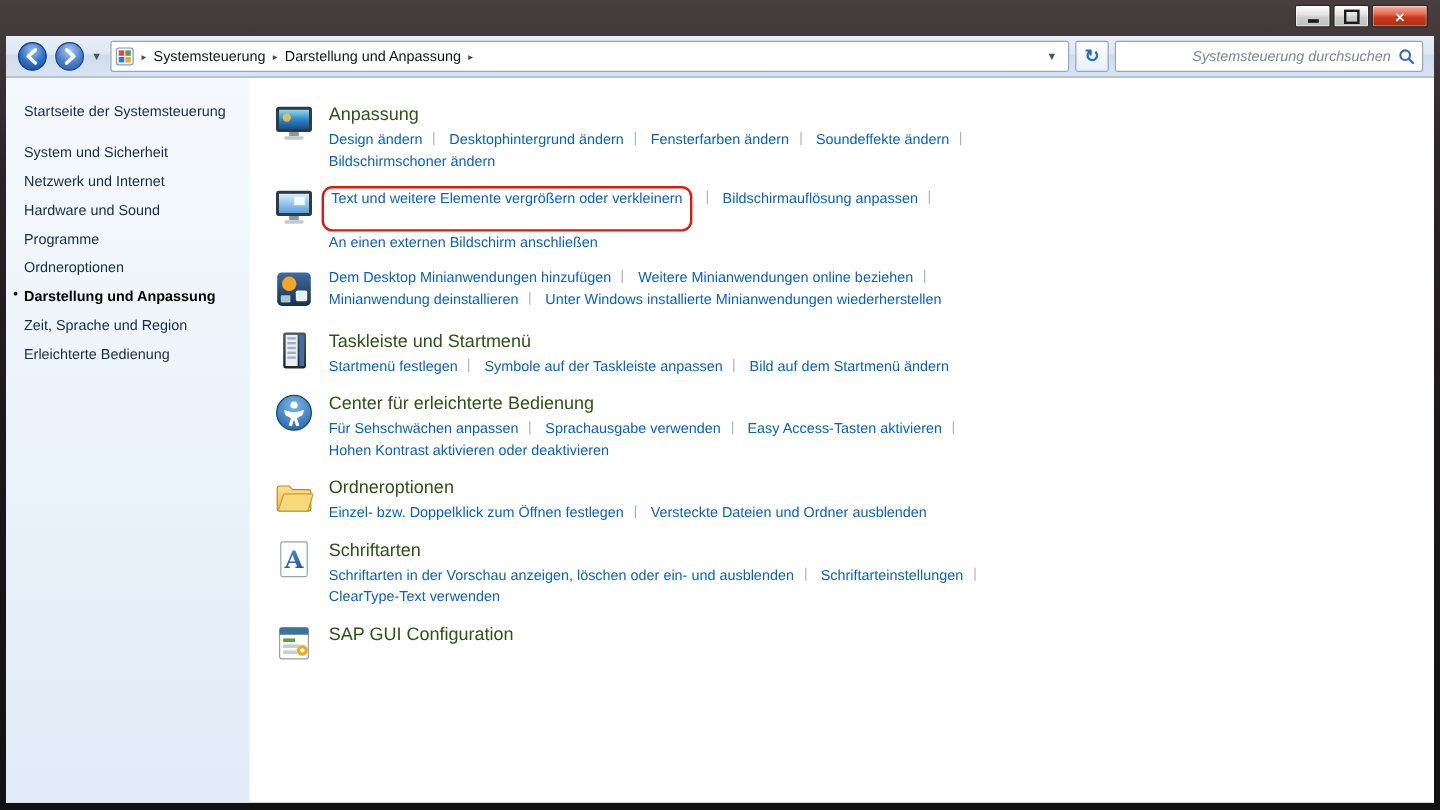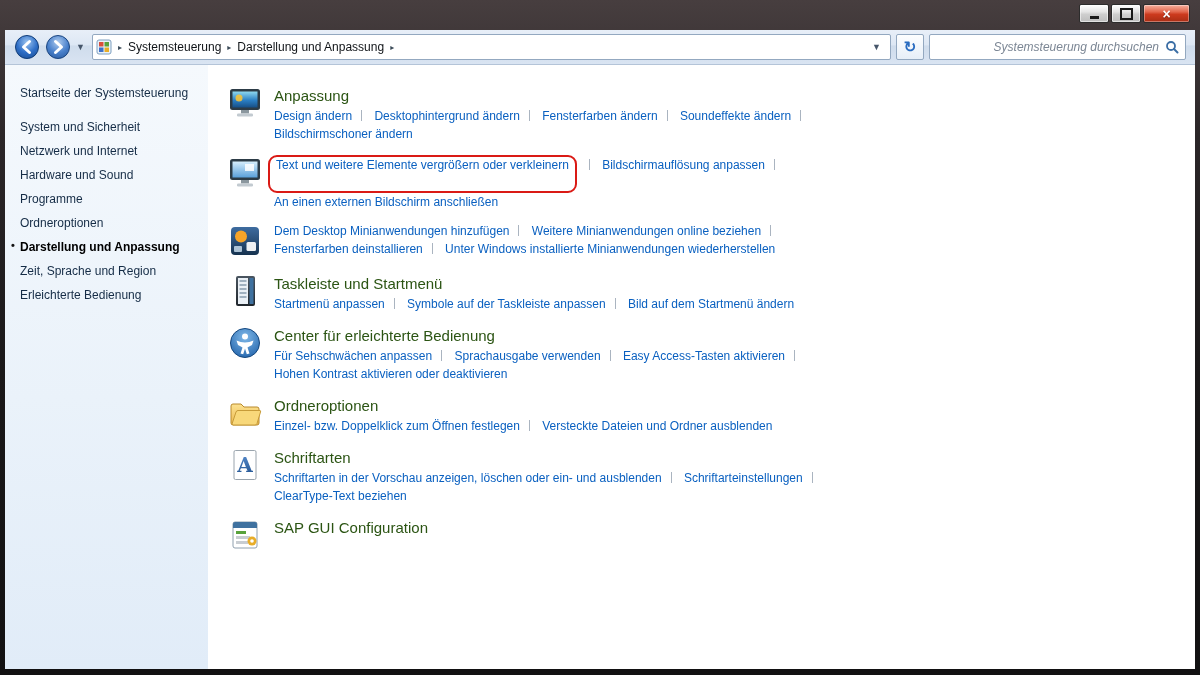--- a/index.html
+++ b/index.html
@@ -224,21 +224,21 @@
               <rect x="18.5" y="18" width="9.5" height="9" rx="1.5" fill="#ffffff" opacity="0.92"></rect>
               <rect x="6" y="22" width="8" height="6" rx="1" fill="#cfe3f2" opacity="0.8"></rect>
             </svg>
           </div>
           <div class="sec-body">
             <div class="link-row">
               <a class="tl">Dem Desktop Minianwendungen hinzufügen</a><span class="sep"></span>
               <a class="tl">Weitere Minianwendungen online beziehen</a><span class="sep"></span>
             </div>
             <div class="link-row">
-              <a class="tl">Fensterfarben deinstallieren</a><span class="sep"></span>
+              <a class="tl">Minianwendung deinstallieren</a><span class="sep"></span>
               <a class="tl">Unter Windows installierte Minianwendungen wiederherstellen</a>
             </div>
           </div>
         </div>
 
         <div class="section">
           <div class="sec-icon">
             <svg width="34" height="34" viewBox="0 0 34 34">
               <defs>
                   <linearGradient id="g-task" x1="0" y1="0" x2="0" y2="1">
@@ -252,21 +252,21 @@
               <rect x="11.5" y="10" width="7" height="2" fill="#9fb0bf"></rect>
               <rect x="11.5" y="14" width="7" height="2" fill="#9fb0bf"></rect>
               <rect x="11.5" y="18" width="7" height="2" fill="#9fb0bf"></rect>
               <rect x="11.5" y="22" width="7" height="2" fill="#9fb0bf"></rect>
               <rect x="21.5" y="4" width="4" height="26" fill="#3f719f"></rect>
             </svg>
           </div>
           <div class="sec-body">
             <div class="sec-title">Taskleiste und Startmenü</div>
             <div class="link-row">
-              <a class="tl">Startmenü anpassen</a><span class="sep"></span>
+              <a class="tl">Startmenü festlegen</a><span class="sep"></span>
               <a class="tl">Symbole auf der Taskleiste anpassen</a><span class="sep"></span>
               <a class="tl">Bild auf dem Startmenü ändern</a>
             </div>
           </div>
         </div>
 
         <div class="section">
           <div class="sec-icon">
             <svg width="34" height="34" viewBox="0 0 34 34">
               <defs>
@@ -328,21 +328,21 @@
               <text x="17" y="24" font-size="20" font-family="DejaVu Serif, serif" font-weight="bold" fill="url(#g-font)" text-anchor="middle">A</text>
             </svg>
           </div>
           <div class="sec-body">
             <div class="sec-title">Schriftarten</div>
             <div class="link-row">
               <a class="tl">Schriftarten in der Vorschau anzeigen, löschen oder ein- und ausblenden</a><span class="sep"></span>
               <a class="tl">Schriftarteinstellungen</a><span class="sep"></span>
             </div>
             <div class="link-row">
-              <a class="tl">ClearType-Text beziehen</a>
+              <a class="tl">ClearType-Text verwenden</a>
             </div>
           </div>
         </div>
 
         <div class="section">
           <div class="sec-icon">
             <svg width="34" height="34" viewBox="0 0 34 34">
               <rect x="5" y="4" width="24" height="26" rx="2" fill="#ffffff" stroke="#8fa0ae"></rect>
               <path d="M5 6 Q5 4 7 4 L27 4 Q29 4 29 6 L29 10 L5 10 Z" fill="#3f719f"></path>
               <rect x="8" y="13" width="10" height="3" fill="#58a23c"></rect>

